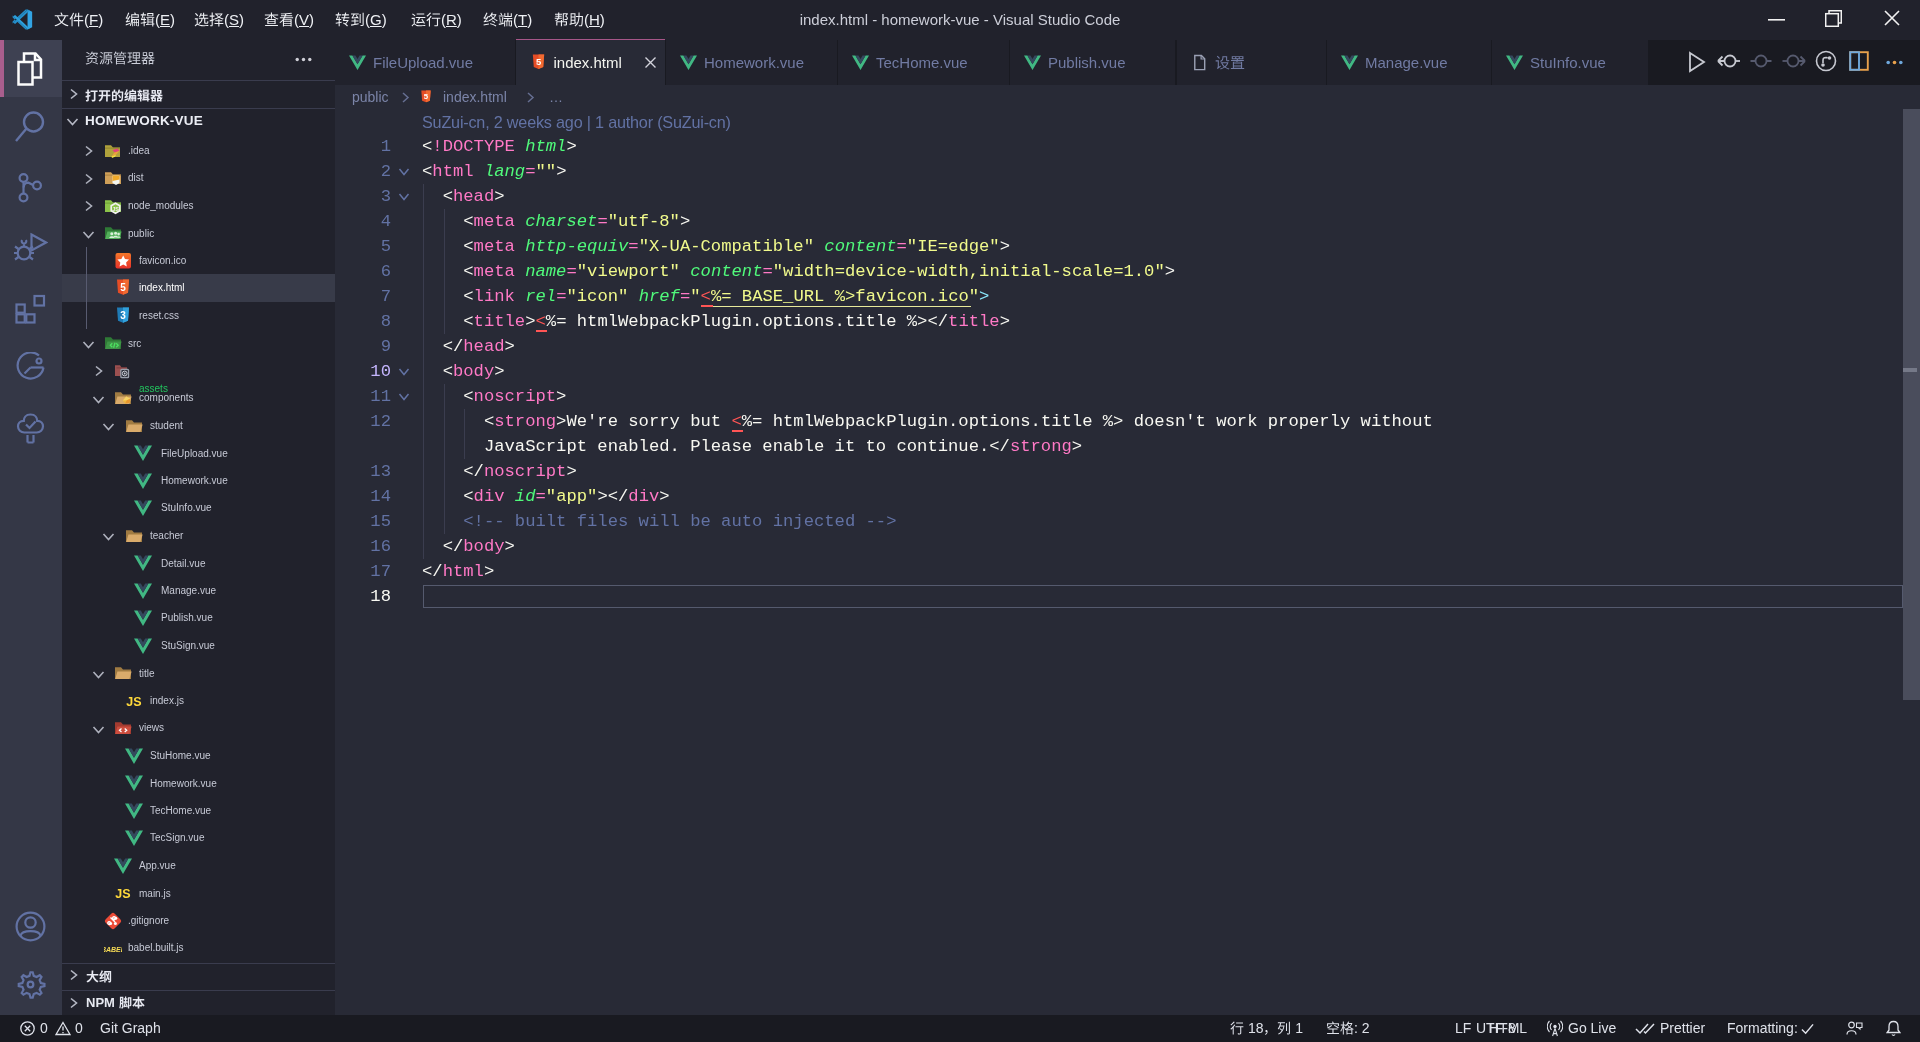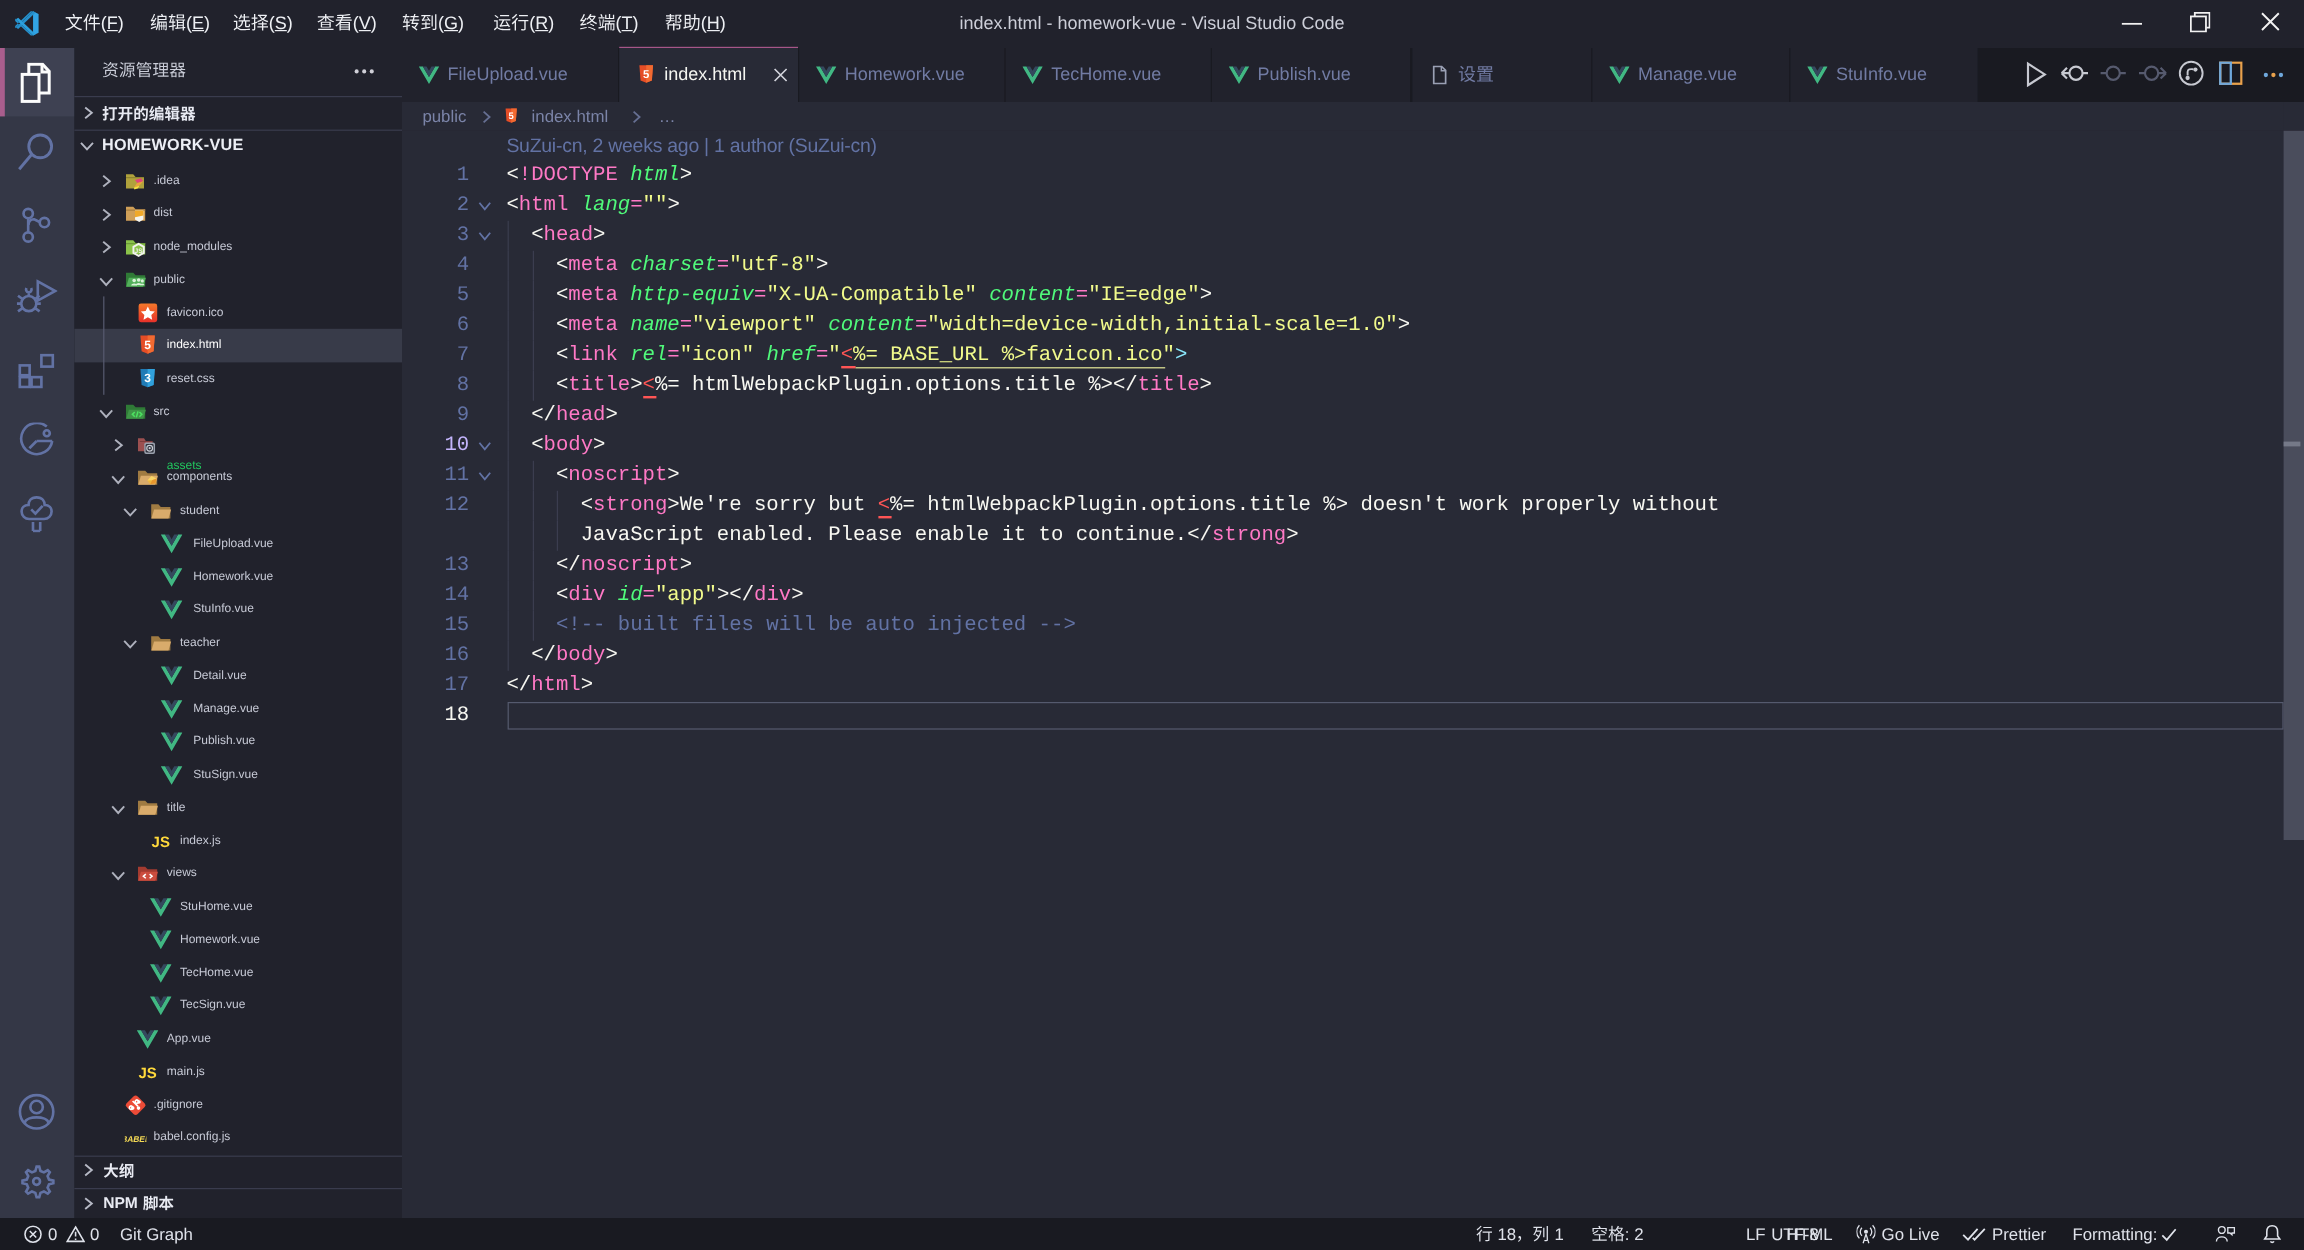--- a/index.html
+++ b/index.html
@@ -390,21 +390,21 @@
       <use href="#jsi"></use>
     </svg>
     <div class="rtxt" style="left:77px;top:840px;color:#c7cad6">main.js</div>
     <svg class="abs" style="left:42px;top:871.75px" width="18" height="18" viewBox="0 0 18 18">
       <use href="#giti"></use>
     </svg>
     <div class="rtxt" style="left:66px;top:867px;color:#c7cad6">.gitignore</div>
     <svg class="abs" style="left:42px;top:899.25px" width="18" height="18" viewBox="0 0 18 18">
       <use href="#babel"></use>
     </svg>
-    <div class="rtxt" style="left:66px;top:894px;color:#c7cad6">babel.config.js</div>
+    <div class="rtxt" style="left:66px;top:894px;color:#c7cad6">babel.built.js</div>
     <div class="abs" style="left:23.5px;top:207px;width:1px;height:82px;background:#585b70"></div>
     <div class="abs" style="left:0;top:923px;width:273px;height:1px;background:#3a3c4e"></div>
     <svg class="abs" style="left:6px;top:929px" width="11" height="12" viewBox="0 0 11 12">
       <path d="M3 1.5 L8.5 6 L3 10.5" fill="none" stroke="#b6b9c5" stroke-width="1.6"></path>
     </svg>
     <div class="abs" style="left:24px;top:927px;font-weight:700"><svg style="vertical-align:-0.12em;" width="26.0" height="13" viewBox="0 0 2000 1000">
         <path d="M432 31C431 113 432 206 422 300H56V424H402C362 597 267 762 37 865C72 891 108 934 127 966C340 864 448 708 503 540C581 735 697 882 879 966C898 932 938 879 968 853C780 777 659 619 592 424H946V300H551C561 206 562 114 563 31ZM1032 812 1053 926C1147 901 1268 871 1382 841L1372 741C1247 769 1117 796 1032 812ZM1058 467C1073 459 1098 452 1186 442C1154 491 1125 528 1110 544C1079 580 1058 603 1032 609C1045 639 1064 693 1069 715C1095 701 1136 689 1379 642C1377 618 1379 573 1382 542L1222 569C1287 489 1349 396 1399 304V967H1510V796C1534 810 1564 829 1578 841C1611 786 1644 719 1674 645C1696 700 1714 752 1727 795L1815 744C1795 678 1762 597 1723 512C1753 422 1779 327 1801 233L1705 215C1692 272 1678 330 1661 386C1638 340 1613 294 1589 252L1510 295V184H1824V835C1824 849 1819 854 1805 854C1791 854 1748 855 1706 852C1721 880 1736 927 1741 956C1810 956 1857 954 1890 936C1924 919 1934 889 1934 836V78H1399V297L1302 237C1286 272 1268 306 1250 339L1166 346C1221 265 1275 167 1312 75L1201 23C1167 140 1101 266 1079 298C1058 331 1041 352 1020 358C1034 389 1052 444 1058 467ZM1510 300C1546 366 1584 442 1619 518C1587 607 1550 690 1510 756Z" fill="#e8eaf2"></path>
       </svg></div>
     <div class="abs" style="left:0;top:950px;width:273px;height:1px;background:#3a3c4e"></div>
     <svg class="abs" style="left:6px;top:957px" width="11" height="12" viewBox="0 0 11 12">

